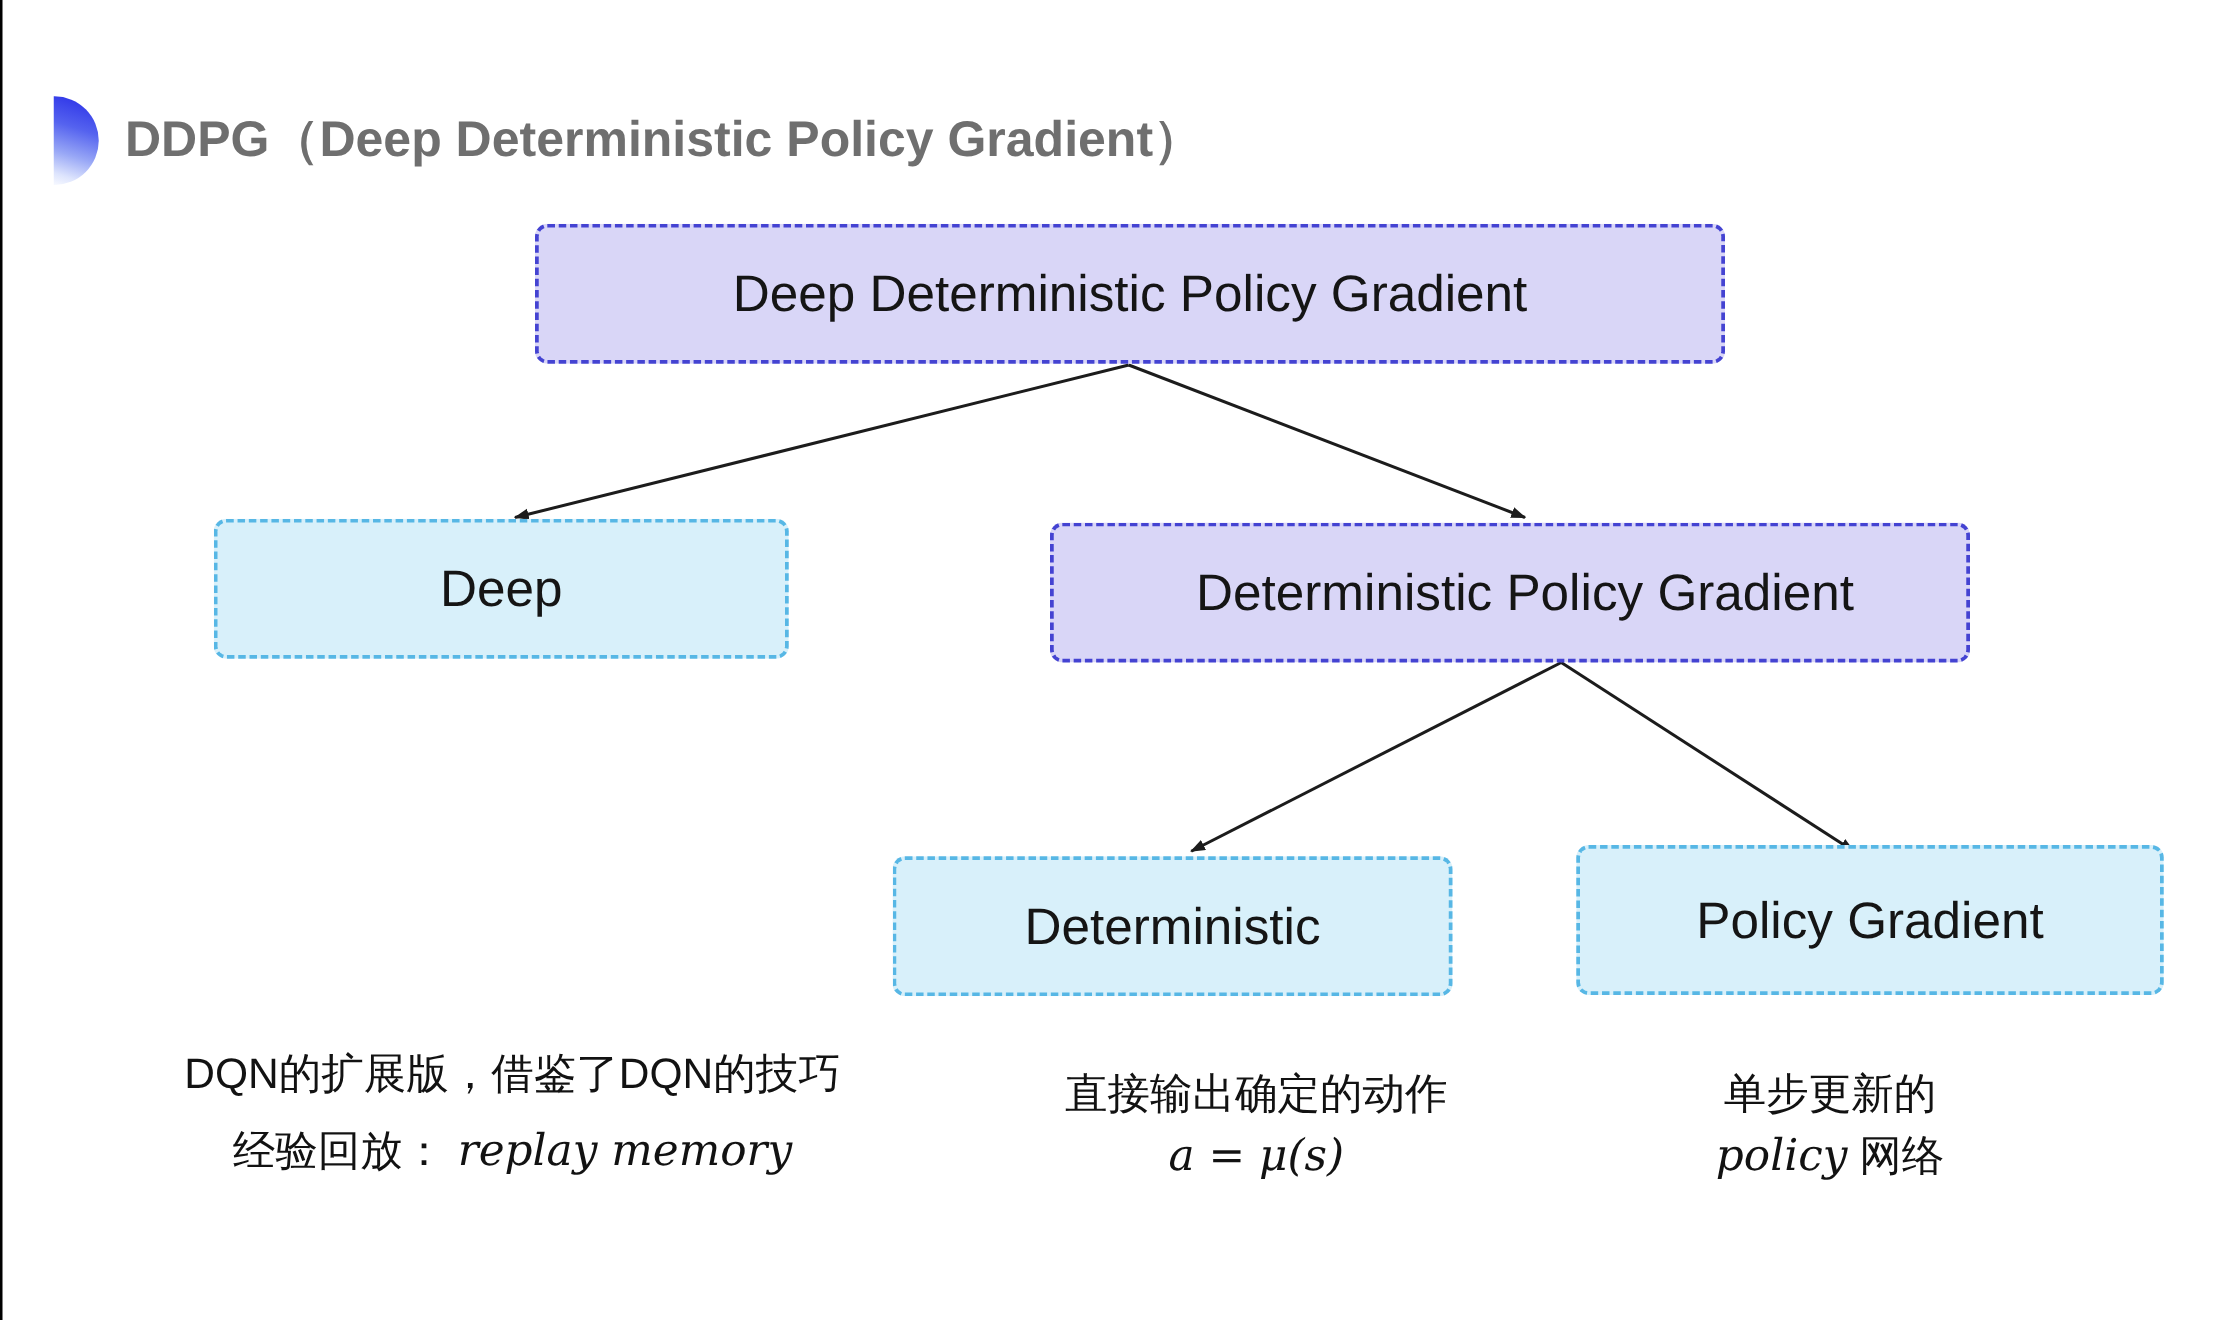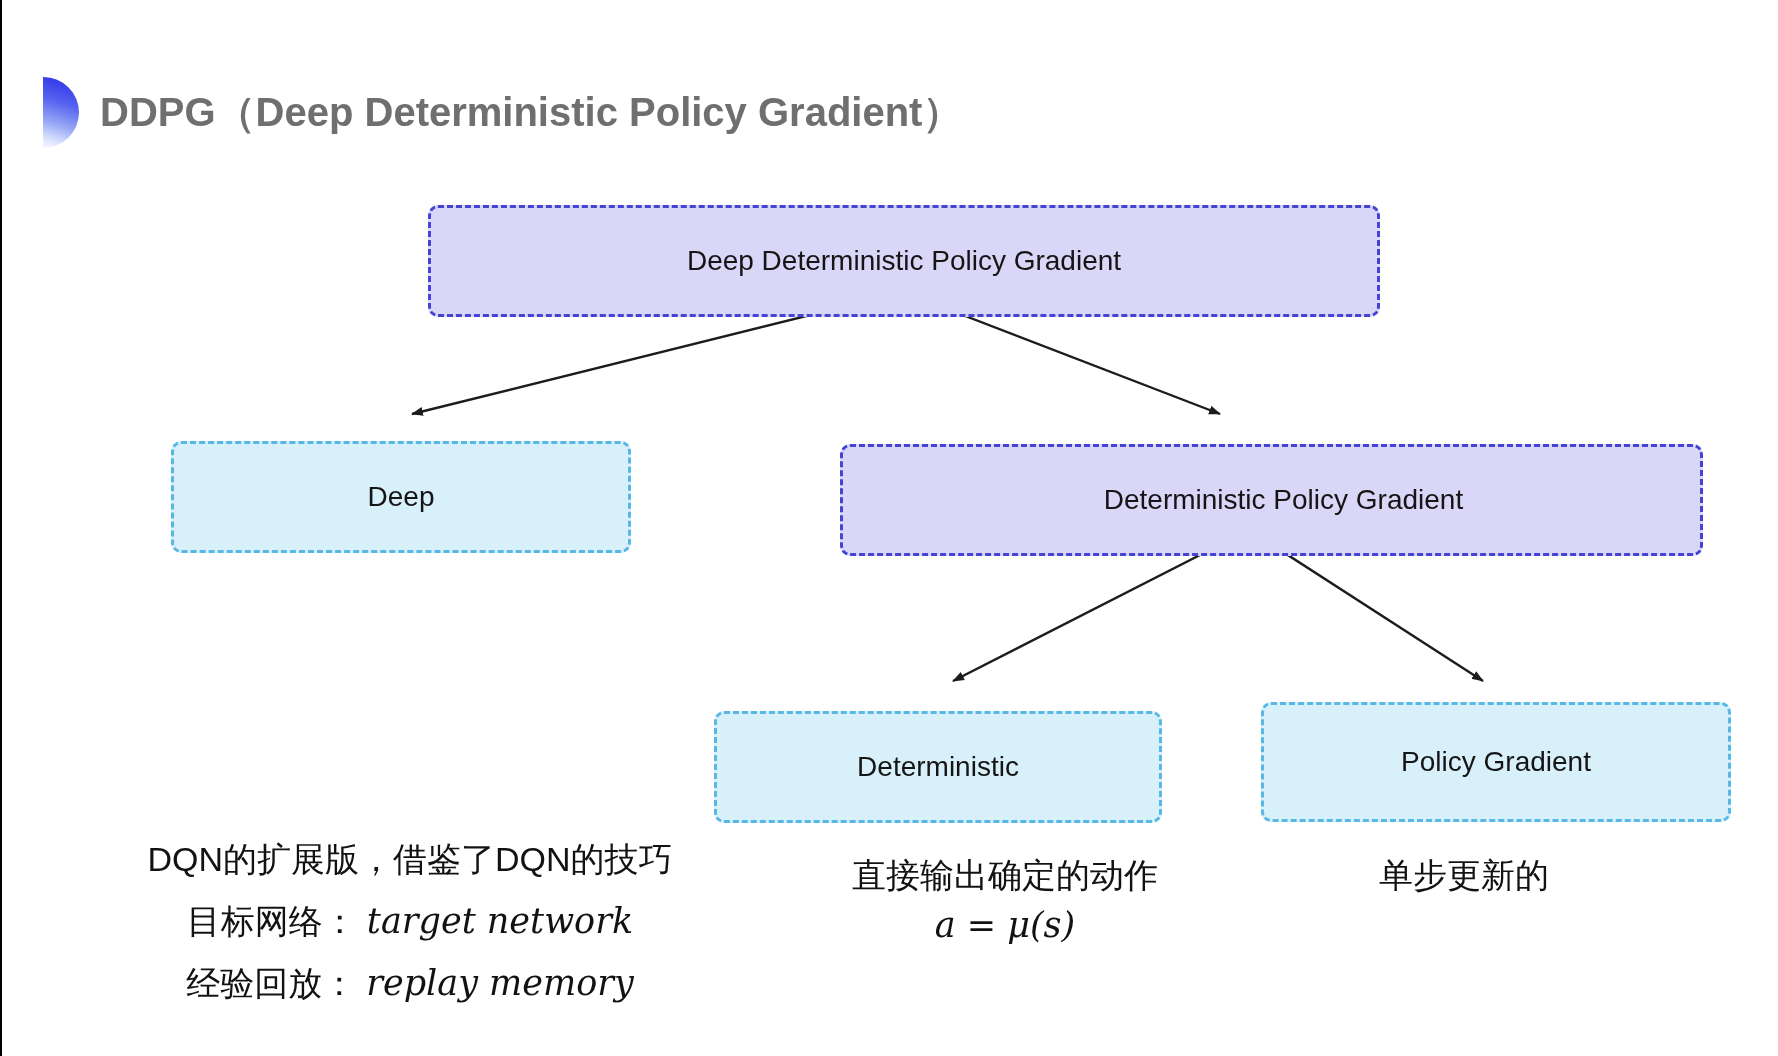--- a/index.html
+++ b/index.html
@@ -18,27 +18,27 @@
     position:absolute; left:43px; top:77px; width:36px; height:71px;
     border-radius:0 36px 36px 0;
     background:linear-gradient(198deg,#2f36e8 8%,#5563ef 38%,#98a7f6 66%,#dde4fd 88%,#f7f9ff 100%);
   }
   .slide-title{
     position:absolute; left:100px; top:80px; height:64px; line-height:64px;
     font-size:40px; color:var(--title-text); letter-spacing:0px; white-space:nowrap;
   }
   .node{
     position:absolute; display:flex; align-items:center; justify-content:center;
-    border-radius:10px; font-size:28px; color:var(--node-text); text-align:center;margin-top:26px;
+    border-radius:10px; font-size:41px; color:var(--node-text); text-align:center;
   }
   .node.purple{background:var(--purple-fill); border:3px dashed var(--purple-border);}
   .node.cyan{background:var(--cyan-fill); border:3px dashed var(--cyan-border);}
   #node-root{left:428px; top:179px; width:952px; height:112px;}
   #node-deep{left:171px; top:415px; width:460px; height:112px;}
-  #node-dpg{left:840px; top:418px; width:863px; height:112px;padding-left:24px;}
+  #node-dpg{left:840px; top:418px; width:736px; height:112px;padding-left:24px;}
   #node-det{left:714px; top:685px; width:448px; height:112px;}
   #node-pg{left:1261px; top:676px; width:470px; height:120px;}
   svg.arrows{position:absolute; left:0; top:0; pointer-events:none;}
   .note{position:absolute; text-align:center; color:#121212; font-size:34px;}
   #note-deep{left:110px; top:828px; width:600px; line-height:62px;}
   #note-det{left:805px; top:850px; width:400px; line-height:50px;}
   #note-pg{left:1264px; top:850px; width:400px; line-height:50px;}
   .cjk-label{margin-right:10px;}
   .math{font-family:"DejaVu Serif", serif; font-style:italic; font-size:35px;}
 </style>
@@ -82,33 +82,33 @@
 
 <div class="node cyan" id="node-pg">
   <span>Policy Gradient</span>
 </div>
 
 <div class="note" id="note-deep">
   <div>
     <span>DQN的扩展版，借鉴了DQN的技巧</span>
   </div>
   <div>
-    <span class="cjk-label">目标网络：</span><span class="math">target network</span>
-  </div>
-  <div>
     <span class="cjk-label">经验回放：</span><span class="math">replay memory</span>
   </div>
 </div>
 
 <div class="note" id="note-det">
   <div>
     <span>直接输出确定的动作</span>
   </div>
   <div>
     <span class="math">a = μ(s)</span>
   </div>
 </div>
 
 <div class="note" id="note-pg">
   <div>
     <span>单步更新的</span>
   </div>
+  <div>
+    <span class="math">policy</span><span> 网络</span>
+  </div>
 </div>
 
 </body></html>

